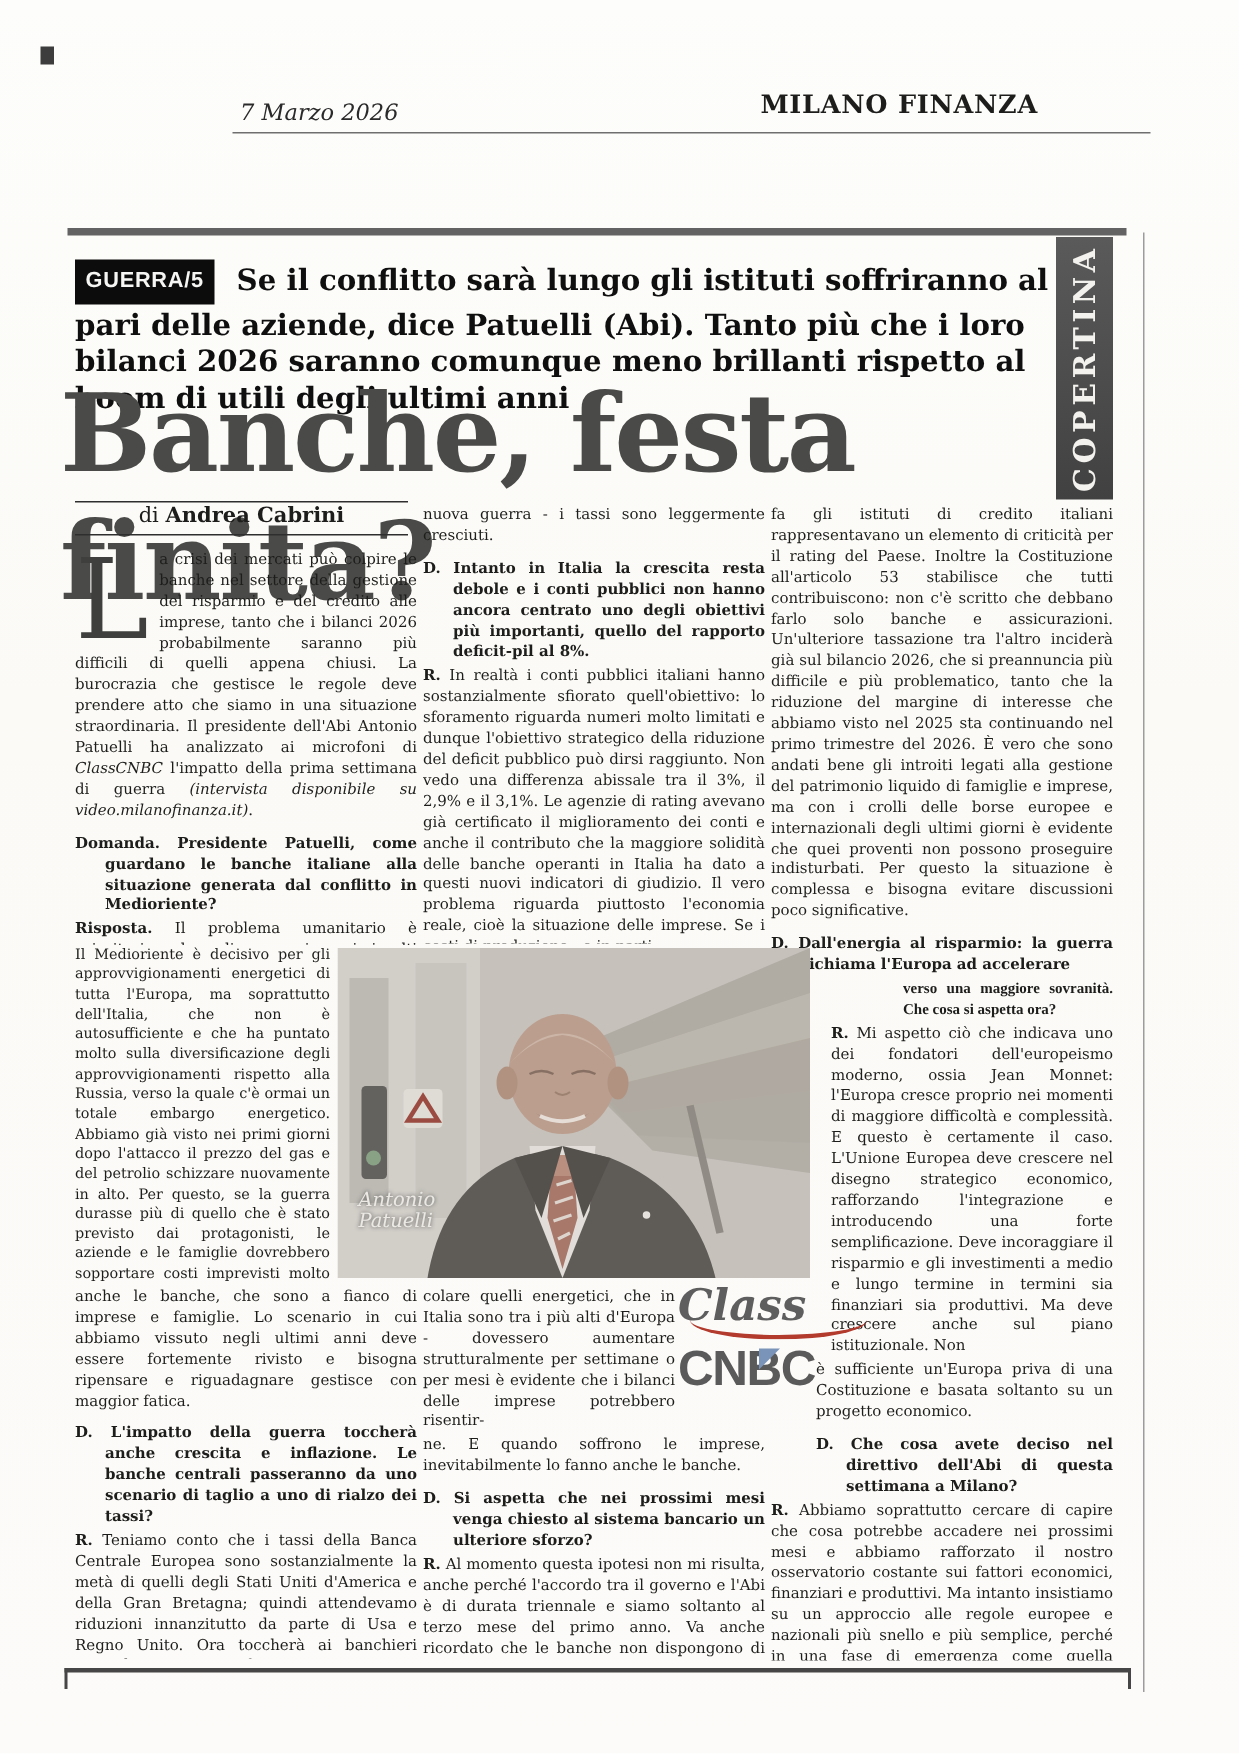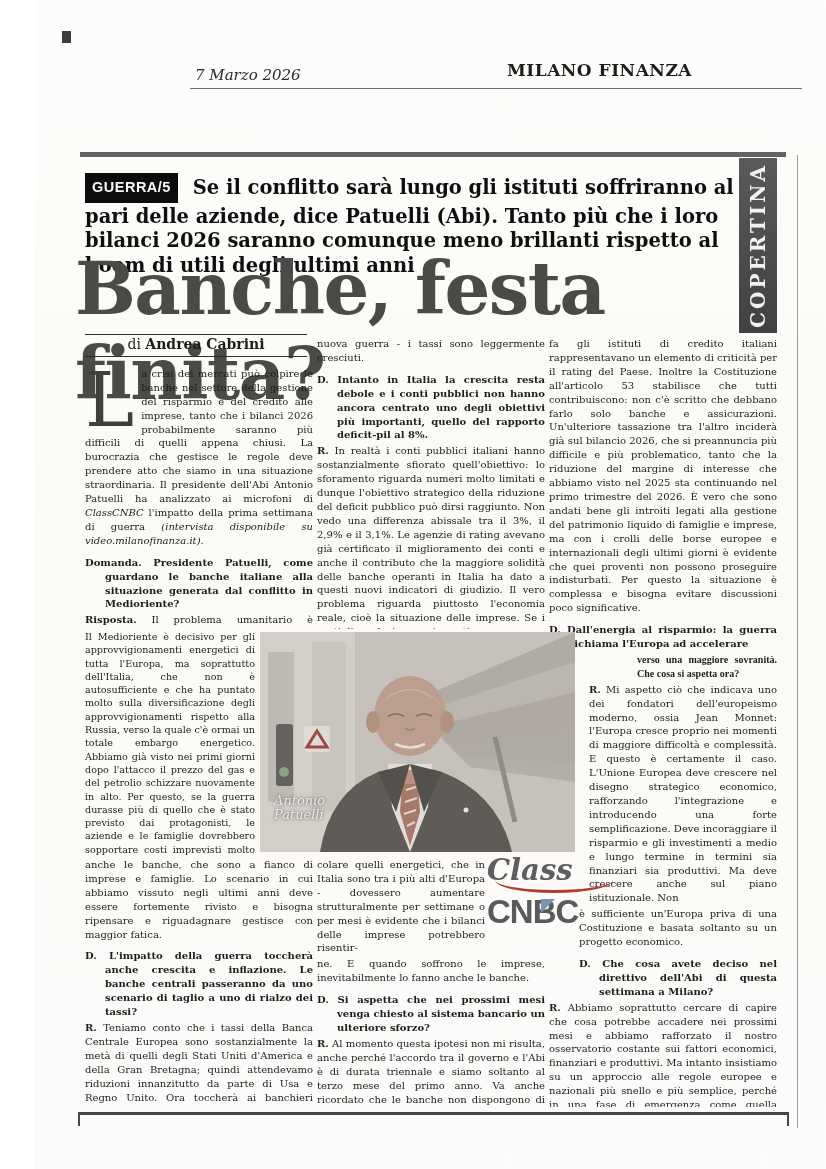--- a/index.html
+++ b/index.html
@@ -1,18 +1,18 @@
 <!DOCTYPE html>
 <html lang="it"><head>
 <meta charset="utf-8">
 <style>
   html,body{margin:0;padding:0;}
   body{width:826px;height:1169px;position:relative;background:#ffffff;overflow:hidden;
        font-family:"DejaVu Serif", serif;color:#1d1d1b;}
-  .page{position:absolute;inset:0;background:linear-gradient(180deg,#fdfdfb 0%,#fbfaf7 40%,#fcfbf9 100%);margin-left:35px;}
+  .page{position:absolute;inset:0;background:linear-gradient(180deg,#fdfdfb 0%,#fbfaf7 40%,#fcfbf9 100%);}
 
   
   .date{position:absolute;left:160px;top:66px;font-style:italic;font-size:15px;color:#2a2a2a;}
   .masthead{position:absolute;right:134px;top:60px;font-weight:bold;font-size:17px;letter-spacing:.5px;color:#1d1d1b;}
   .header-rule{position:absolute;left:155px;top:88px;width:612px;border-top:1.6px solid #6f6f6f;}
   .corner-mark{position:absolute;left:27px;top:31px;width:9px;height:12px;background:#3d3d3d;}
 
   
   .top-bar{position:absolute;left:45px;top:152px;width:706px;height:5px;background:#636363;}
   .right-rule{position:absolute;left:762px;top:155px;height:973px;border-left:1.6px solid #9c9c9c;}

